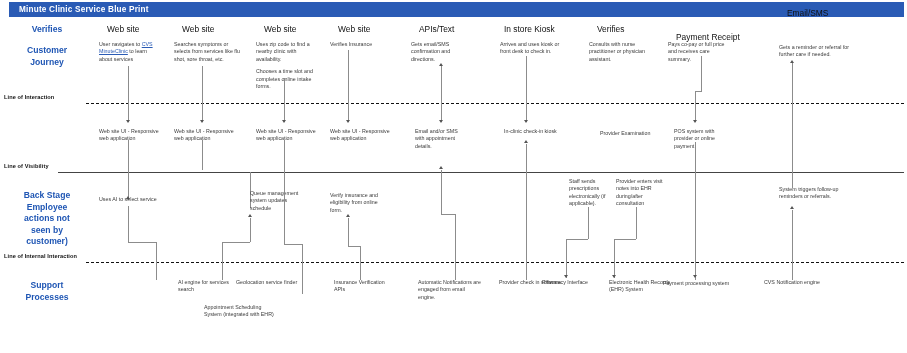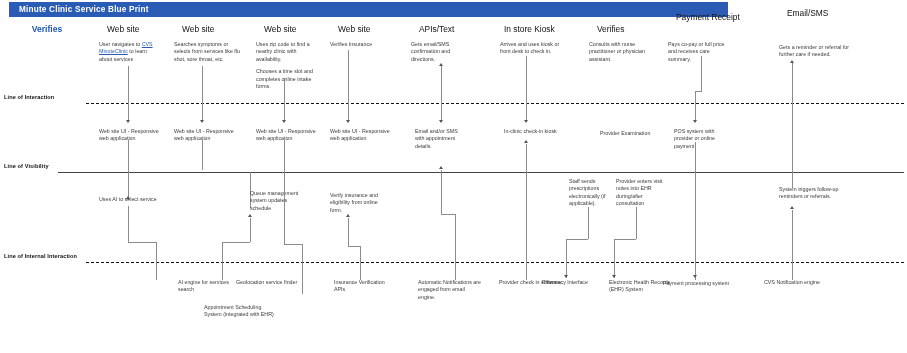--- a/index.html
+++ b/index.html
@@ -9,21 +9,21 @@
     background:#ffffff;
     font-family:"Liberation Sans", sans-serif;
     overflow:hidden;
     position:relative;
   }
   #canvas{position:relative;width:907px;height:353px;background:#fbfbfb;}
   .sheet{position:absolute;left:0;top:0;width:907px;height:353px;background:#ffffff;}
 
   
   .titlebar{
-    position:absolute;left:9px;top:2px;width:719px;height:15px;
+    position:absolute;left:9px;top:2px;width:895px;height:15px;
     background:#2a5bb5;color:#ffffff;
     font-size:8.2px;font-weight:bold;letter-spacing:.2px;
     display:flex;align-items:center;padding-left:10px;box-sizing:border-box;
   }
 
   
   .rowlabel{
     position:absolute;color:#1f56b4;font-weight:bold;
     font-size:8.6px;line-height:11.5px;text-align:center;width:90px;left:2px;
   }
@@ -82,20 +82,23 @@
 </style>
 </head>
 <body>
 
 <div id="canvas">
 <div class="sheet">
 
   <div class="titlebar">Minute Clinic Service Blue Print</div>
 
   <div class="rowlabel lbl-evidence">Verifies</div>
+  <div class="rowlabel lbl-journey">Customer<br>Journey</div>
+  <div class="rowlabel lbl-back">Back Stage<br>Employee<br>actions not<br>seen by<br>customer)</div>
+  <div class="rowlabel lbl-support">Support<br>Processes</div>
 
   <div class="sepline line-interaction">
     <span class="cap">Line of Interaction</span>
     <div class="rule dashed"></div>
   </div>
   <div class="sepline line-visibility">
     <span class="cap">Line of Visibility</span>
     <div class="rule solid"></div>
   </div>
   <div class="sepline line-internal">
@@ -192,21 +195,21 @@
   <div class="arrow-dn" style="left:563.5px;top:275px;"></div>
   <div class="note" style="left:535px;top:279px;width:60px;text-align:center;">Pharmacy Interface</div>
 
   <div class="note" style="left:616px;top:178px;width:48px;">Provider enters visit notes into EHR during/after consultation</div>
   <div class="vline" style="left:636px;top:207px;height:32px;"></div>
   <div class="hline" style="left:614px;top:239px;width:22px;"></div>
   <div class="vline" style="left:614px;top:239px;height:39px;"></div>
   <div class="arrow-dn" style="left:611.5px;top:275px;"></div>
   <div class="note" style="left:609px;top:279px;width:62px;">Electronic Health Records (EHR) System</div>
 
-  <div class="colhead" style="left:668px;top:12px;">Payment Receipt</div>
+  <div class="colhead" style="left:668px;top:32px;">Payment Receipt</div>
   <div class="note" style="left:668px;top:41px;width:64px;">Pays co-pay or full price and receives care summary.</div>
   <div class="vline" style="left:701px;top:56px;height:35px;"></div>
   <div class="hline" style="left:695px;top:91px;width:7px;"></div>
   <div class="vline" style="left:695px;top:91px;height:31px;"></div>
   <div class="arrow-dn" style="left:692.5px;top:120px;"></div>
   <div class="note" style="left:674px;top:128px;width:52px;">POS system with provider or online payment</div>
   <div class="vline" style="left:695px;top:142px;height:138px;"></div>
   <div class="arrow-dn" style="left:692.5px;top:275px;"></div>
   <div class="note" style="left:654px;top:280px;width:84px;text-align:center;">Payment processing system</div>
 

